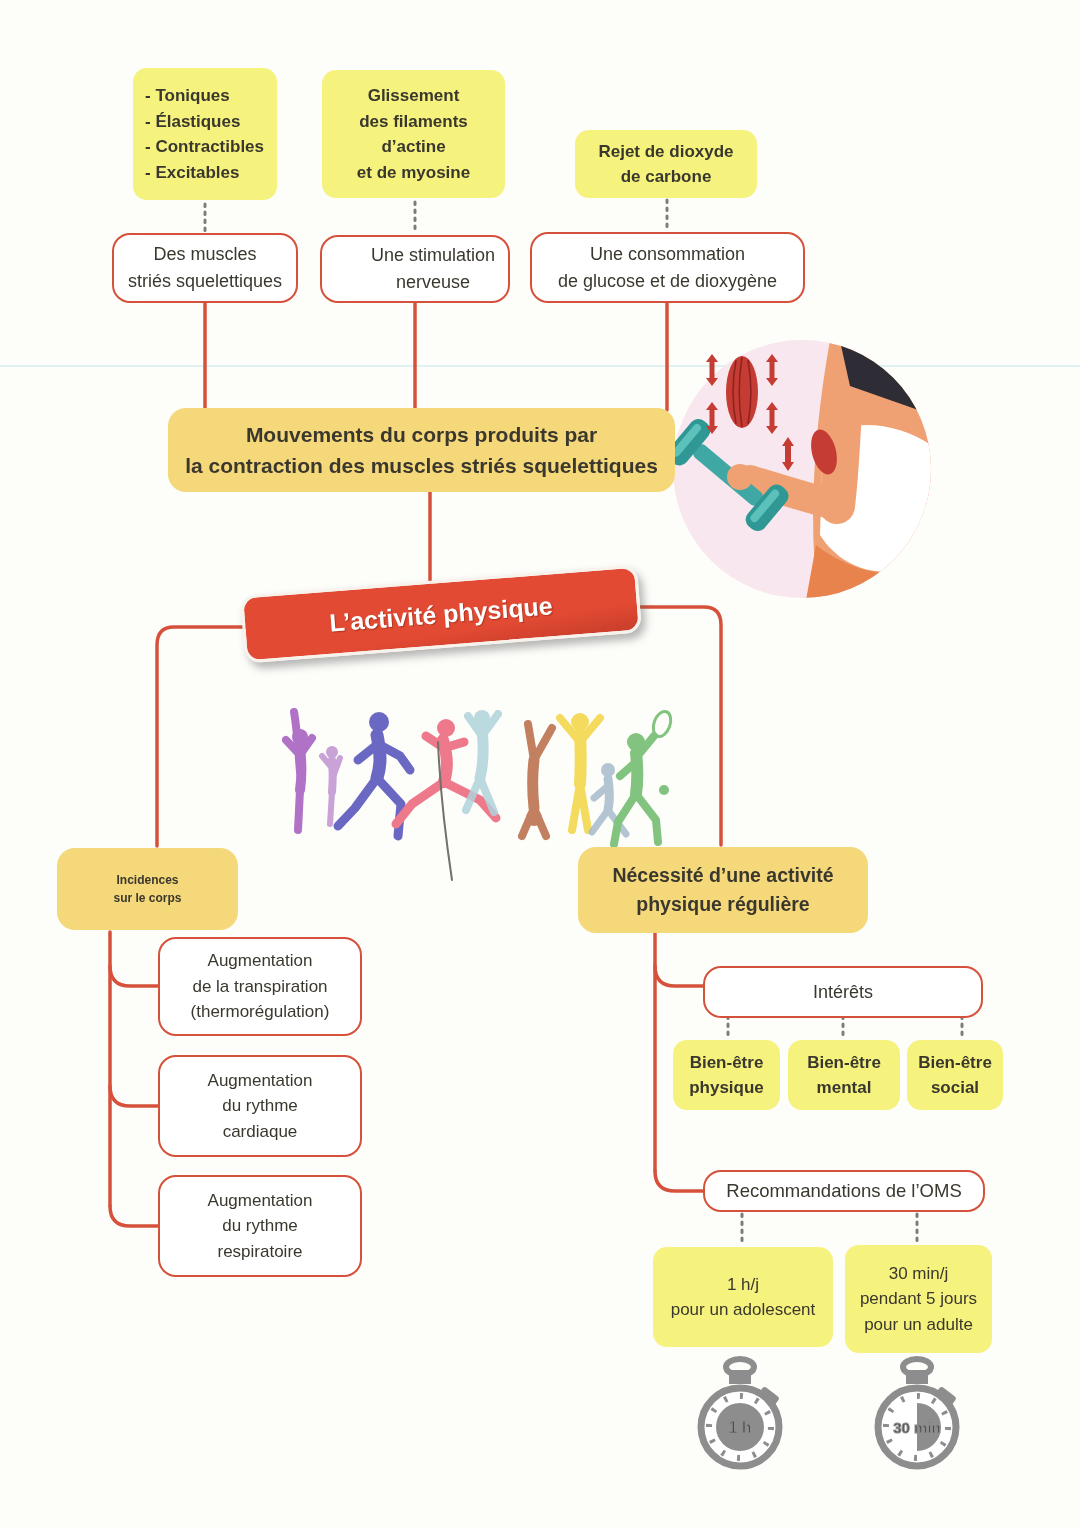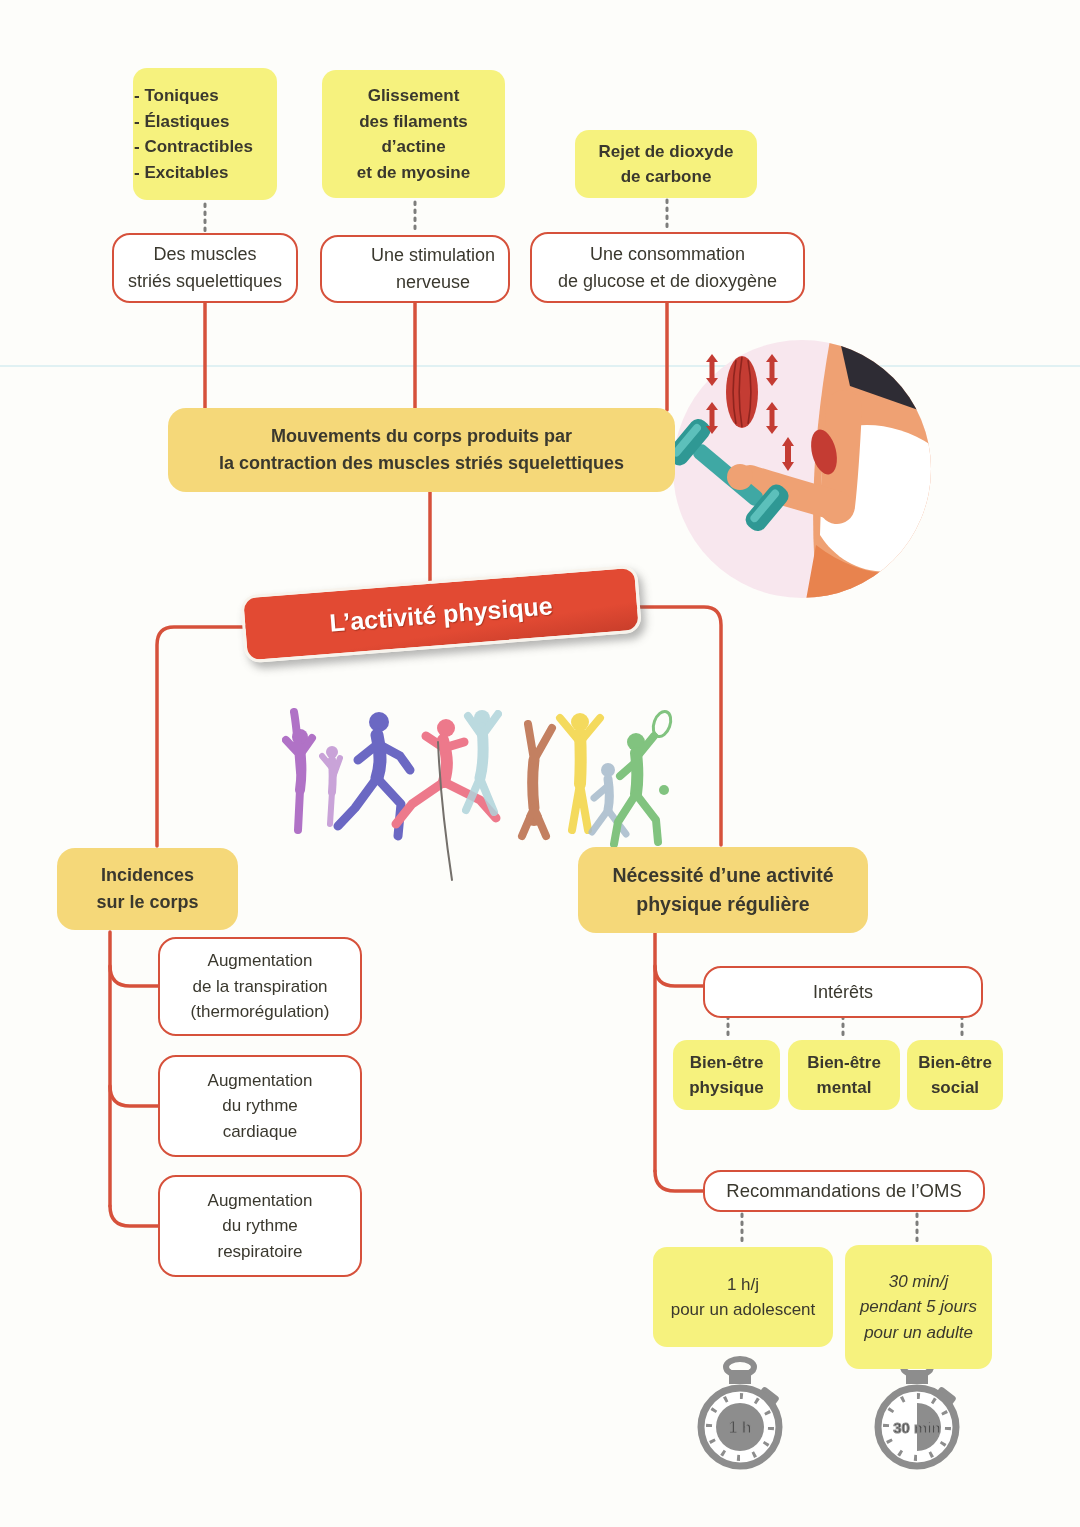--- a/index.html
+++ b/index.html
@@ -26,21 +26,21 @@
     display:flex;align-items:center;justify-content:center;
     text-align:center;white-space:pre-line;
     line-height:1.5;
     box-sizing:border-box;
   }
   .lemon{background:var(--c-lemon,#f6f27e);border-radius:14px;}
   .gold{background:var(--c-gold,#f5d879);border-radius:18px;font-weight:bold;}
   .wbox{
     background:#fff;border:2.5px solid var(--c-red,#d6513b);border-radius:18px;
   }
-  .ta-left{justify-content:flex-start;text-align:left;padding-left:1px;}
+  .ta-left{justify-content:flex-start;text-align:left;padding-left:12px;}
   .fs17{font-size:17px;}
   .fs18{font-size:18px;}
   .fw6{font-weight:600;}
   .banner{
     position:absolute;left:242px;top:580px;width:392px;height:62px;
     background:linear-gradient(175deg,var(--c-banner,#e24a33) 70%,#c93e2b);
     border:3px solid #f7f3ec;
     border-radius:16px;
     transform:rotate(-4.5deg);
     display:flex;align-items:center;justify-content:center;
@@ -219,26 +219,26 @@
   <div class="node lemon fs17 fw6" style="left:575px;top:130px;width:182px;height:68px;">Rejet de dioxyde
 de carbone</div>
 
   <div class="node wbox fs18" style="left:112px;top:233px;width:186px;height:70px;">Des muscles
 striés squelettiques</div>
   <div class="node wbox fs18" style="left:320px;top:235px;width:190px;height:68px;padding-left:36px;">Une stimulation
 nerveuse</div>
   <div class="node wbox fs18" style="left:530px;top:232px;width:275px;height:71px;">Une consommation
 de glucose et de dioxygène</div>
 
-  <div class="node gold" style="left:168px;top:408px;width:507px;height:84px;font-size:18px;">Mouvements du corps produits par
+  <div class="node gold" style="left:168px;top:408px;width:507px;height:84px;font-size:21px;">Mouvements du corps produits par
 la contraction des muscles striés squelettiques</div>
 
   <div class="banner">L’activité physique</div>
 
-  <div class="node gold" style="left:57px;top:848px;width:181px;height:82px;font-size:18px;">Incidences
+  <div class="node gold" style="left:57px;top:848px;width:181px;height:82px;font-size:12px;">Incidences
 sur le corps</div>
   <div class="node wbox fs17" style="left:158px;top:937px;width:204px;height:99px;">Augmentation
 de la transpiration
 (thermorégulation)</div>
   <div class="node wbox fs17" style="left:158px;top:1055px;width:204px;height:102px;">Augmentation
 du rythme
 cardiaque</div>
   <div class="node wbox fs17" style="left:158px;top:1175px;width:204px;height:102px;">Augmentation
 du rythme
 respiratoire</div>
@@ -248,17 +248,17 @@
   <div class="node wbox fs18" style="left:703px;top:966px;width:280px;height:52px;">Intérêts</div>
   <div class="node lemon fs17 fw6" style="left:673px;top:1040px;width:107px;height:70px;">Bien-être
 physique</div>
   <div class="node lemon fs17 fw6" style="left:788px;top:1040px;width:112px;height:70px;">Bien-être
 mental</div>
   <div class="node lemon fs17 fw6" style="left:907px;top:1040px;width:96px;height:70px;">Bien-être
 social</div>
   <div class="node wbox" style="left:703px;top:1170px;width:282px;height:42px;font-size:18.5px;">Recommandations de l’OMS</div>
   <div class="node lemon fs17" style="left:653px;top:1247px;width:180px;height:100px;">1 h/j
 pour un adolescent</div>
-  <div class="node lemon fs17" style="left:845px;top:1245px;width:147px;height:124px;padding:8px;font-style:italic;">30 min/j
+  <div class="node lemon fs17" style="left:845px;top:1245px;width:147px;height:108px;padding:8px;">30 min/j
 pendant 5 jours
 pour un adulte</div>
 
 </div>
 
 </body></html>

